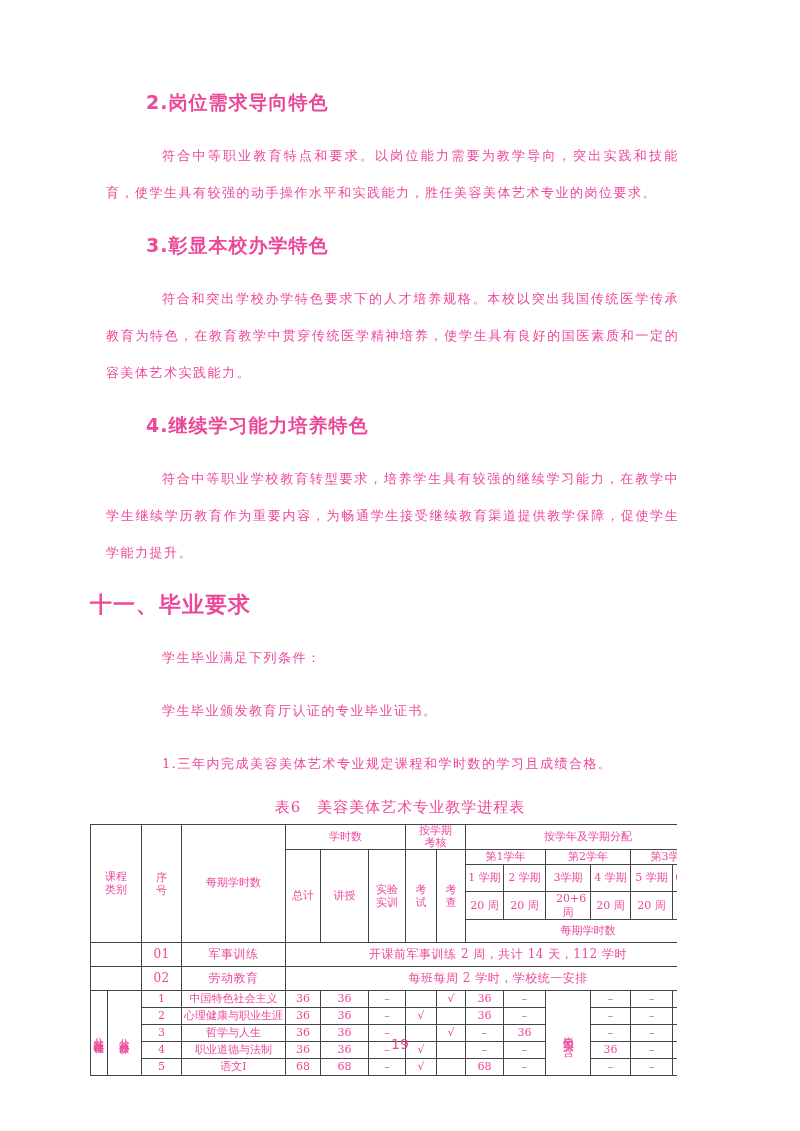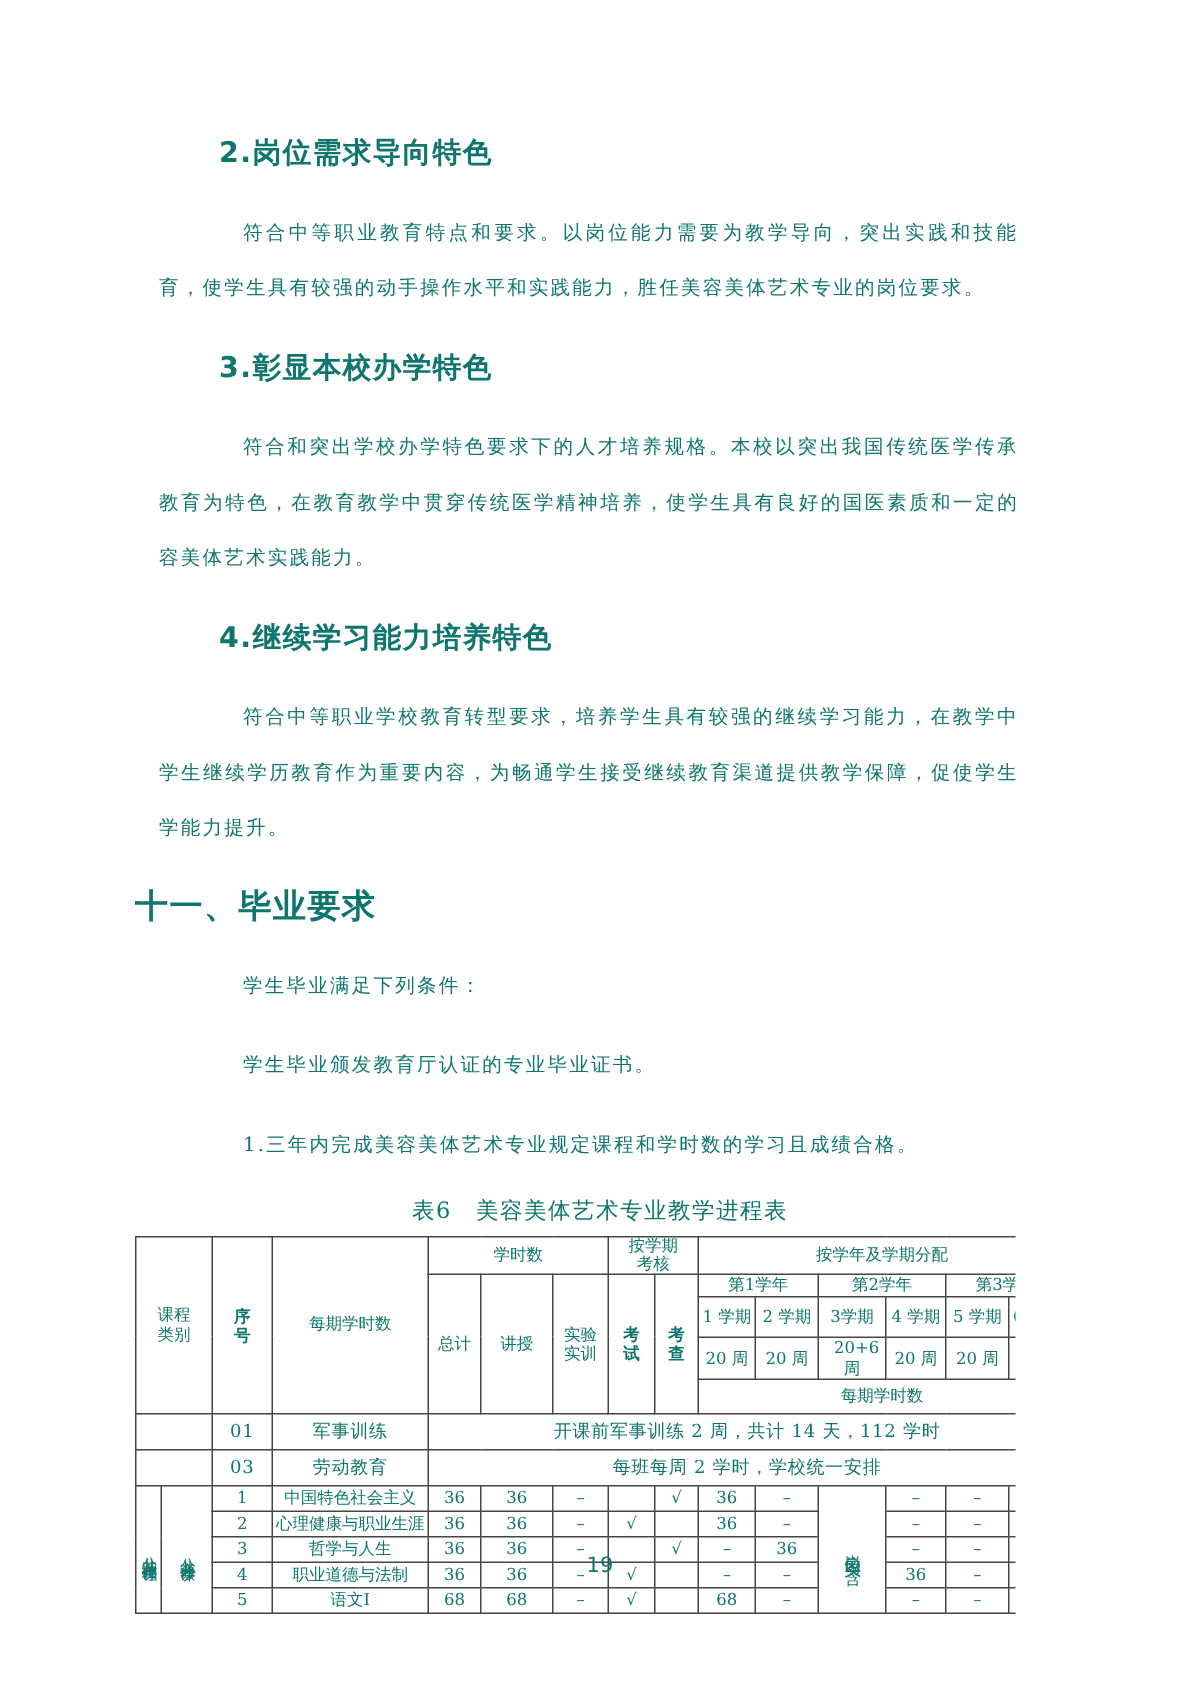--- a/index.html
+++ b/index.html
@@ -1,17 +1,17 @@
 <!DOCTYPE html>
 <html><head>
 <meta charset="utf-8">
 <style>
   html,body{margin:0;padding:0;background:#ffffff;}
   .page{position:relative;width:677px;height:1131px;background:#fff;overflow:hidden;
-        color:#0f766e;font-family:"DejaVu Serif","Liberation Serif",serif;}
+        color:#ec4899;font-family:"DejaVu Serif","Liberation Serif",serif;}
   .content{position:absolute;left:90px;top:84px;width:620px;}
 
   .sec{margin:0 0 4px 0;}
   .sec-h{margin:0;font-size:19px;line-height:37px;font-weight:bold;text-indent:56px;
          font-family:"DejaVu Sans","Liberation Sans",sans-serif;letter-spacing:1px;}
   .para{margin:16px;font-size:13px;line-height:37px;text-indent:56px;letter-spacing:1.5px;
         text-align:justify;text-justify:inter-ideograph;}
 
   .main-h{margin:0 0 0 0;font-size:22px;line-height:36px;font-weight:bold;
           font-family:"DejaVu Sans","Liberation Sans",sans-serif;letter-spacing:1px;}
@@ -26,21 +26,21 @@
   tr.hB td{line-height:1.25;}
   tr.hC td{height:26px;}
   tr.hD td{height:26px;line-height:1.1;}
   tr.hE td{height:22px;}
   tr.rsp td{height:23px;font-size:12px;letter-spacing:0.5px;}
   tr.crow td{height:16px;}
   .winner{margin:0 auto;}
   .w-cat{width:2.4em;}
   .w-prac{width:2.2em;line-height:1.25;}
   .w-assess{width:3.6em;line-height:1.1;}
-  .w-one{width:1.2em;line-height:1.2;font-weight:bold;}
+  .w-one{width:1.2em;line-height:1.2;}
   .vtext{writing-mode:vertical-lr;text-orientation:upright;margin:0 auto;
          line-height:1;letter-spacing:1.5px;font-size:10.5px;}
   .vnote{letter-spacing:2px;font-size:11px;}
 
   .page-num{position:absolute;top:1036px;left:0;width:800px;text-align:center;
             font-size:14px;font-family:"DejaVu Sans","Liberation Sans",sans-serif;}
 </style>
 </head>
 <body>
 
@@ -141,21 +141,21 @@
         </tr>
 
         <tr class="rsp">
           <td colspan="2"></td>
           <td>01</td>
           <td>军事训练</td>
           <td colspan="11">开课前军事训练 2 周，共计 14 天，112 学时</td>
         </tr>
         <tr class="rsp">
           <td colspan="2"></td>
-          <td>03</td>
+          <td>02</td>
           <td>劳动教育</td>
           <td colspan="11">每班每周 2 学时，学校统一安排</td>
         </tr>
 
         <tr class="crow">
           <td rowspan="5">
               <div class="vtext">公共基础课程</div>
             </td>
           <td rowspan="5">
               <div class="vtext">公共必修课</div>

